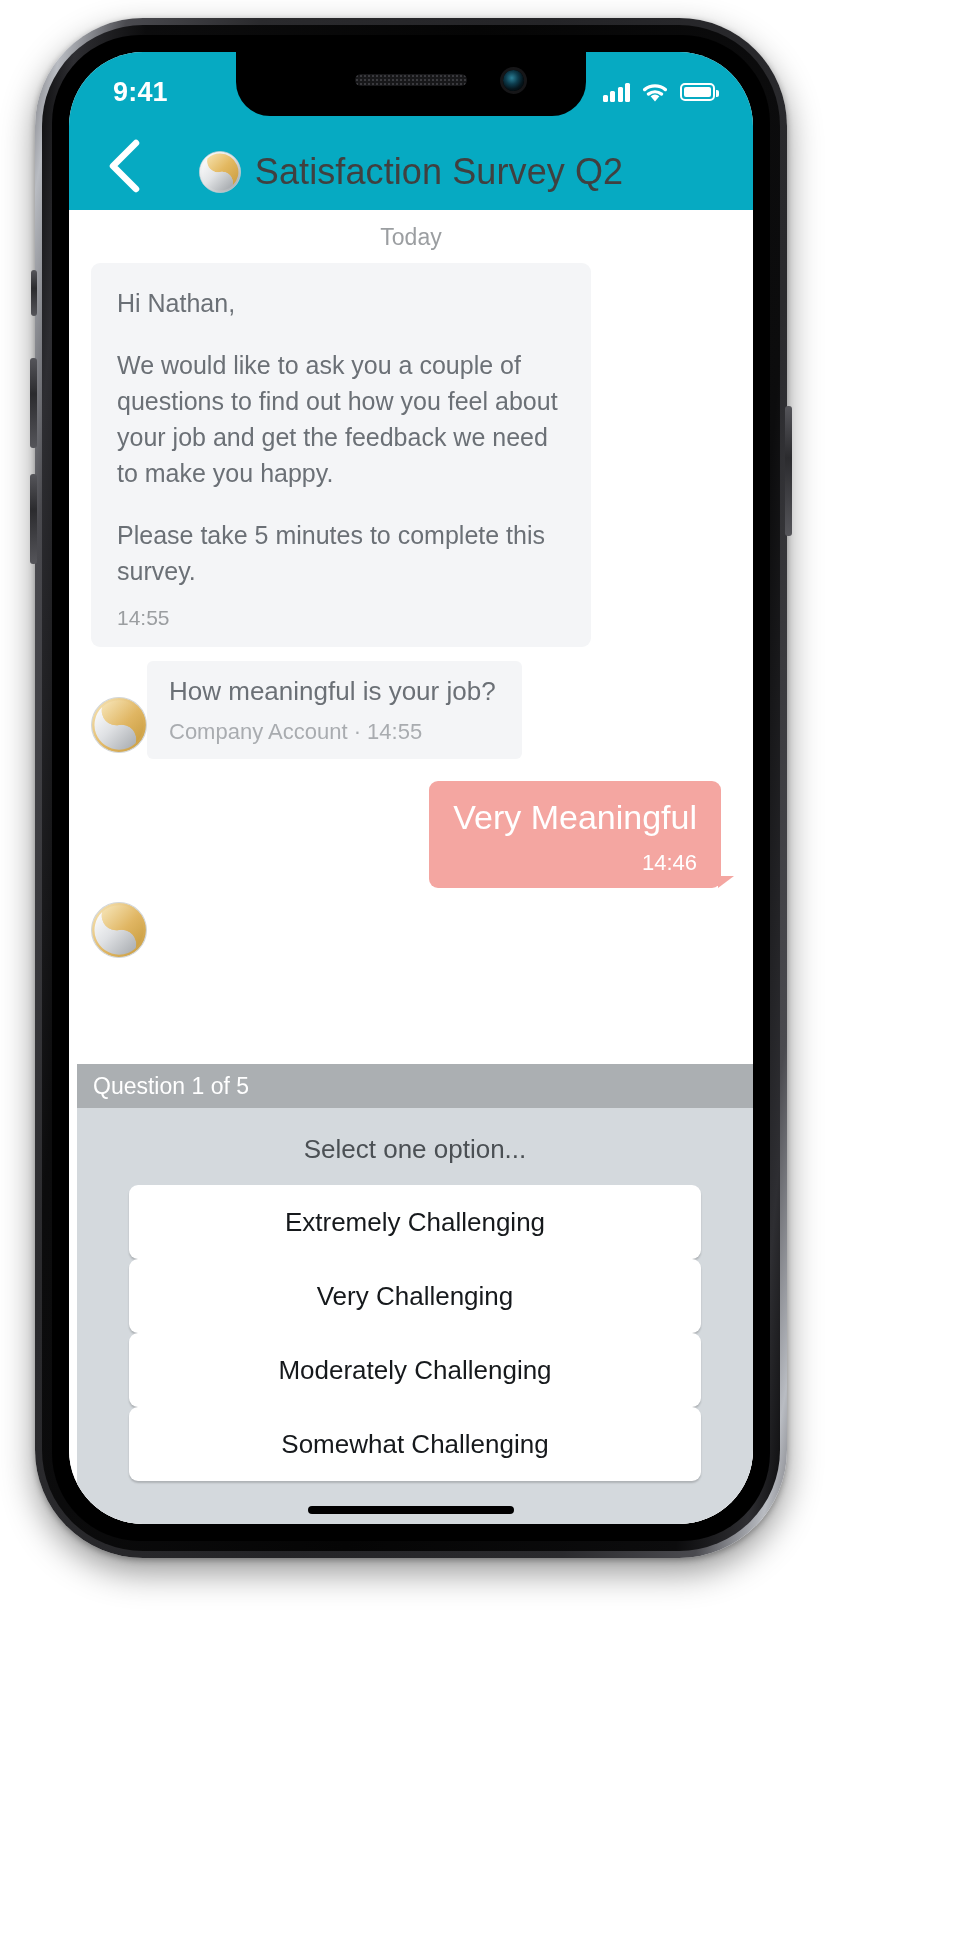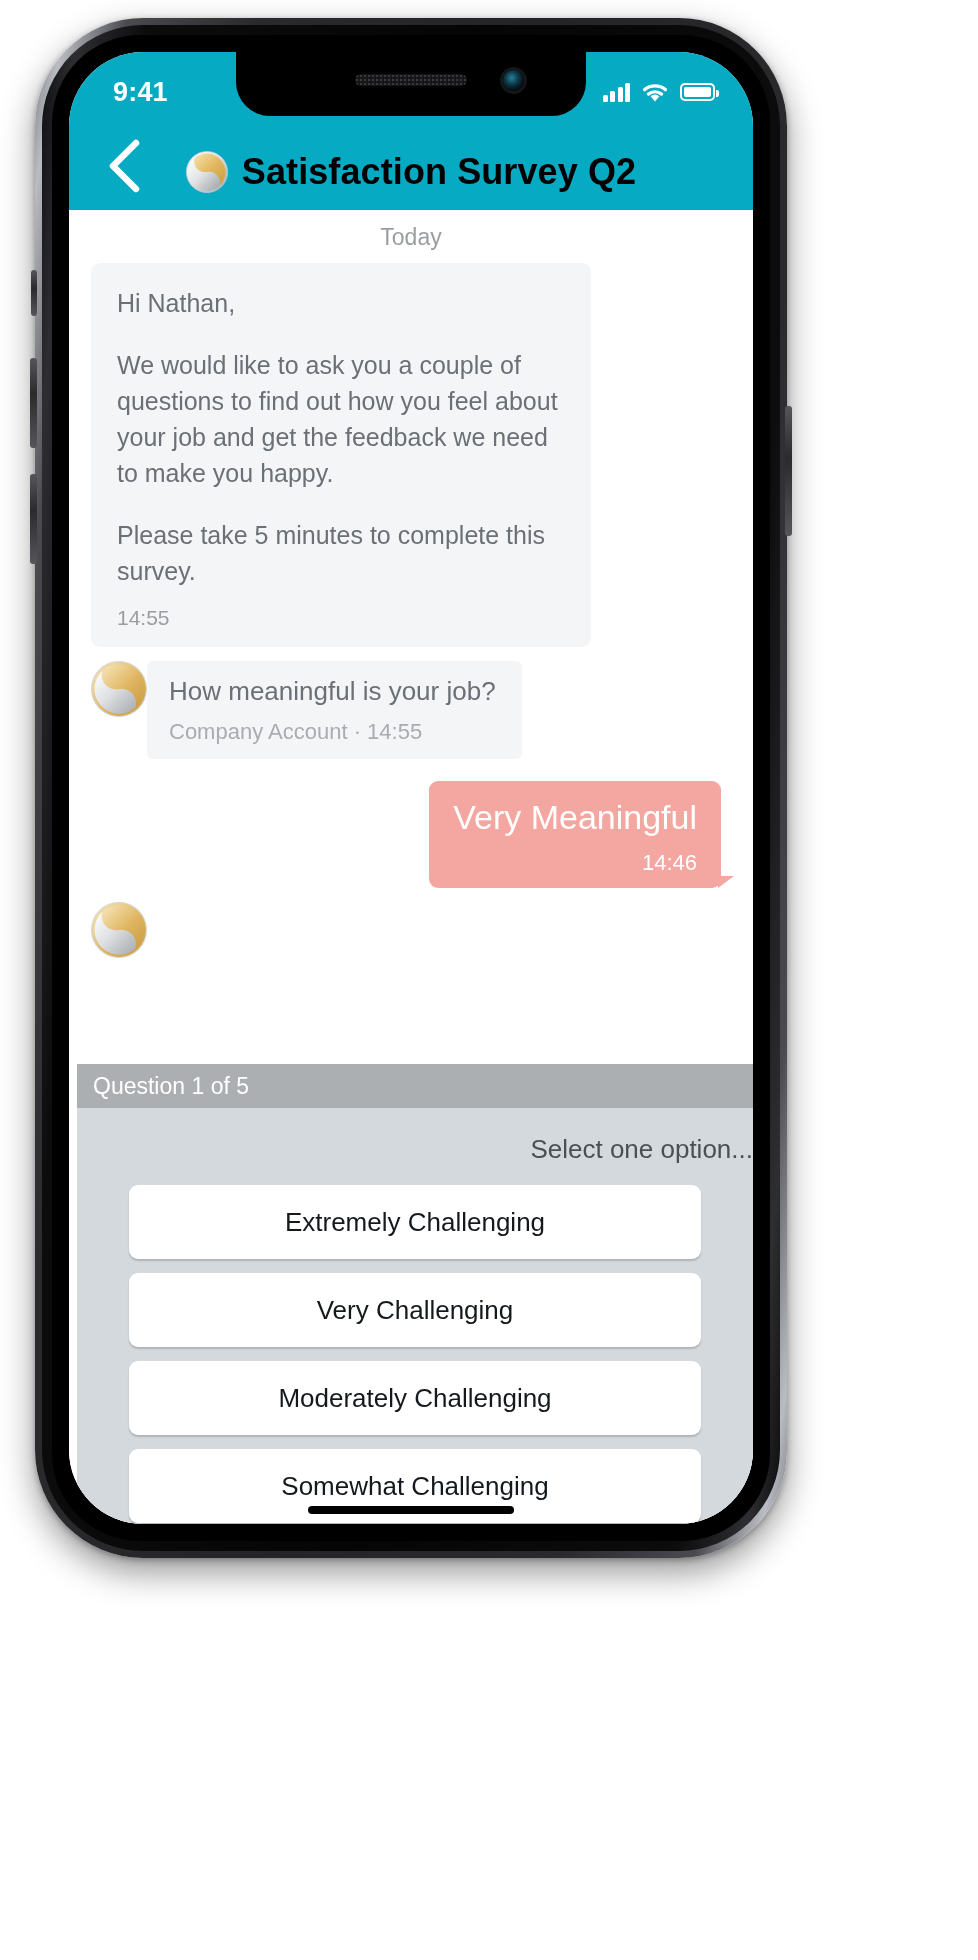--- a/index.html
+++ b/index.html
@@ -182,22 +182,22 @@
     bottom: 17px;
     display: flex;
     align-items: center;
     justify-content: center;
     gap: 14px;
     pointer-events: none;
   }
   .nav-logo { width: 42px; height: 42px; flex: 0 0 auto; }
   .nav-title {
     font-size: 36px;
-    color: #000000;
-    font-weight: 700;
+    color: #404040;
+    font-weight: 400;
     letter-spacing: .1px;
     white-space: nowrap;
   }
 
   
   .chat {
     position: absolute;
     top: 158px;
     left: 0; right: 0;
     bottom: 0;
@@ -226,21 +226,21 @@
   .bubble-in p + p { margin-top: 26px; }
 
   .bubble-time {
     font-size: 21px;
     color: #9b9ea1;
     margin-top: 14px;
   }
 
   .q-row {
     display: flex;
-    align-items: flex-start;
+    align-items: flex-end;
     gap: 0;
     margin-top: 14px;
   }
   .avatar {
     width: 56px; height: 56px;
     flex: 0 0 auto;
     margin-bottom: 6px;
   }
   .q-bubble {
     background: #f4f5f7;
@@ -300,30 +300,29 @@
   .q-counter {
     height: 44px;
     background: #ABAFB2;
     color: #ffffff;
     font-size: 23px;
     display: flex;
     align-items: center;
     padding-left: 16px;
   }
   .select-hint {
-    text-align: right;
+    text-align: center;
     color: #4b5054;
     font-size: 26px;
     padding: 26px 0 20px 0;
   }
   .options {
     padding: 0 52px;
     display: flex;
     flex-direction: column;
-    gap: 14px;
   }
   .option {
     background: #ffffff;
     border-radius: 9px;
     height: 74px;
     display: flex;
     align-items: center;
     justify-content: center;
     font-size: 26px;
     color: #16191c;

